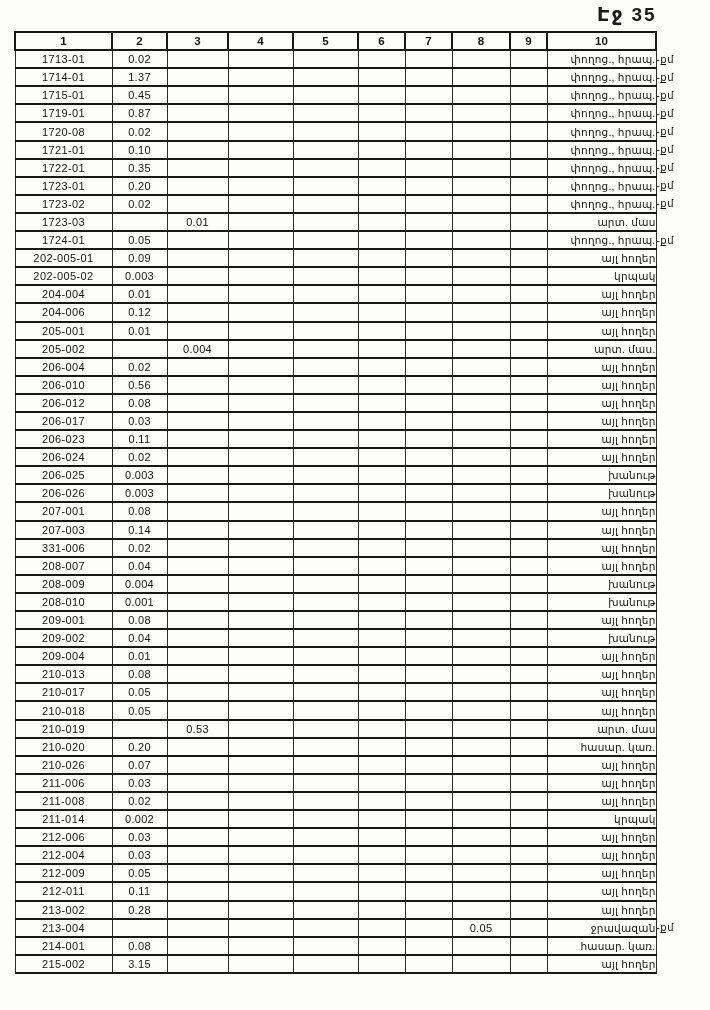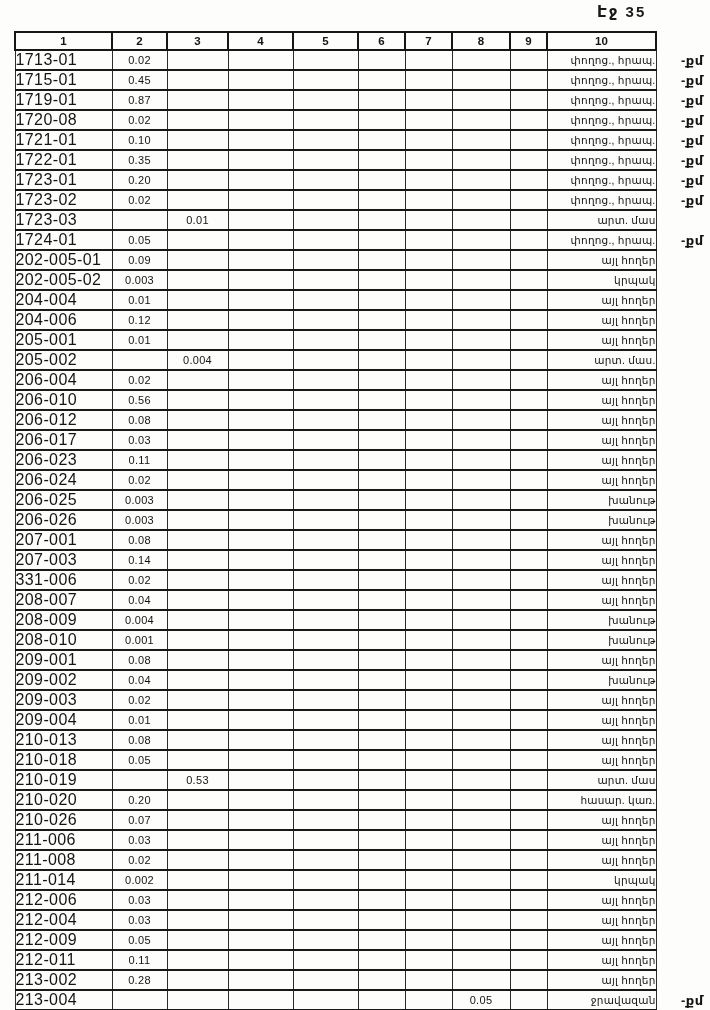--- a/index.html
+++ b/index.html
@@ -5,48 +5,47 @@
   html,body{margin:0;padding:0;}
   body{
     width:710px;height:1010px;position:relative;
     background:#fdfdfc;
     font-family:"Liberation Sans","DejaVu Sans",sans-serif;
     color:#121212;
     overflow:hidden;
   }
   .page-label{
     position:absolute;top:3px;left:597px;
-    font-size:15px;font-weight:bold;letter-spacing:2px;
+    font-size:19px;font-weight:bold;letter-spacing:2px;
     color:#1a1a1a;
   }
   table.registry{
     position:absolute;left:14px;top:31px;
     border-collapse:collapse;table-layout:fixed;
   }
   table.registry th{
     border:2px solid #161616;
     font-size:11.5px;font-weight:bold;text-align:center;
     height:14px;padding:0;color:#151515;
   }
   table.registry td{
     border-left:1px solid #2b2b2b;
     border-right:1px solid #2b2b2b;
     border-bottom:2px solid #181818;
     padding:0;overflow:hidden;white-space:nowrap;
     color:#141414;
   }
   table.registry tr{height:18.1px;}
-  td.code{font-size:16px;padding-left:5px;letter-spacing:0.4px;text-align:left;}
+  td.code{font-size:11px;padding-left:5px;letter-spacing:0.4px;text-align:center;}
   td.val{font-size:11px;text-align:center;letter-spacing:0.3px;}
   td.cat{font-size:10.5px;padding-left:4px;text-align:right;letter-spacing:0.2px;border-right:2px solid #161616;}
   td.note,th.note{
     border:none !important;background:transparent;
-    font-size:13px;color:#2e2e2e;padding-left:8px;text-align:right;
+    font-size:10px;color:#2e2e2e;padding-left:8px;text-align:left;
     letter-spacing:0.5px;
-    font-weight:bold;
   }
 </style>
 </head>
 <body>
 
 <div class="page-label">Էջ 35</div>
 
 <table class="registry">
   <colgroup>
     <col style="width:97px">
@@ -84,20 +83,33 @@
         <td class="val"></td>
         <td class="val"></td>
         <td class="val"></td>
         <td class="val"></td>
         <td class="val"></td>
         <td class="val"></td>
         <td class="cat">փողոց., հրապ.</td>
         <td class="note">-քմ</td>
       </tr>
       <tr>
+        <td class="code">1714-01</td>
+        <td class="val">1.37</td>
+        <td class="val"></td>
+        <td class="val"></td>
+        <td class="val"></td>
+        <td class="val"></td>
+        <td class="val"></td>
+        <td class="val"></td>
+        <td class="val"></td>
+        <td class="cat">փողոց., հրապ.</td>
+        <td class="note">-քմ</td>
+      </tr>
+      <tr>
         <td class="code">1715-01</td>
         <td class="val">0.45</td>
         <td class="val"></td>
         <td class="val"></td>
         <td class="val"></td>
         <td class="val"></td>
         <td class="val"></td>
         <td class="val"></td>
         <td class="val"></td>
         <td class="cat">փողոց., հրապ.</td>
@@ -487,48 +499,48 @@
         <td class="val"></td>
         <td class="val"></td>
         <td class="val"></td>
         <td class="val"></td>
         <td class="val"></td>
         <td class="val"></td>
         <td class="cat">խանութ</td>
         <td class="note"></td>
       </tr>
       <tr>
-        <td class="code">209-003</td>
-        <td class="val">0.02</td>
-        <td class="val"></td>
-        <td class="val"></td>
-        <td class="val"></td>
-        <td class="val"></td>
-        <td class="val"></td>
-        <td class="val"></td>
-        <td class="val"></td>
-        <td class="cat">այլ հողեր</td>
-        <td class="note"></td>
-      </tr>
-      <tr>
         <td class="code">209-004</td>
         <td class="val">0.01</td>
         <td class="val"></td>
         <td class="val"></td>
         <td class="val"></td>
         <td class="val"></td>
         <td class="val"></td>
         <td class="val"></td>
         <td class="val"></td>
         <td class="cat">այլ հողեր</td>
         <td class="note"></td>
       </tr>
       <tr>
         <td class="code">210-013</td>
         <td class="val">0.08</td>
+        <td class="val"></td>
+        <td class="val"></td>
+        <td class="val"></td>
+        <td class="val"></td>
+        <td class="val"></td>
+        <td class="val"></td>
+        <td class="val"></td>
+        <td class="cat">այլ հողեր</td>
+        <td class="note"></td>
+      </tr>
+      <tr>
+        <td class="code">210-017</td>
+        <td class="val">0.05</td>
         <td class="val"></td>
         <td class="val"></td>
         <td class="val"></td>
         <td class="val"></td>
         <td class="val"></td>
         <td class="val"></td>
         <td class="val"></td>
         <td class="cat">այլ հողեր</td>
         <td class="note"></td>
       </tr>

